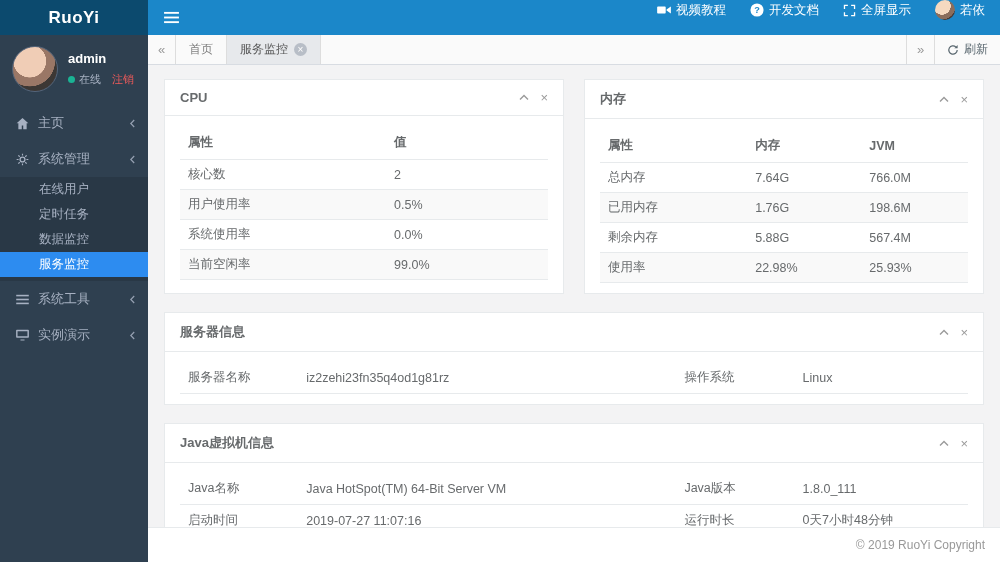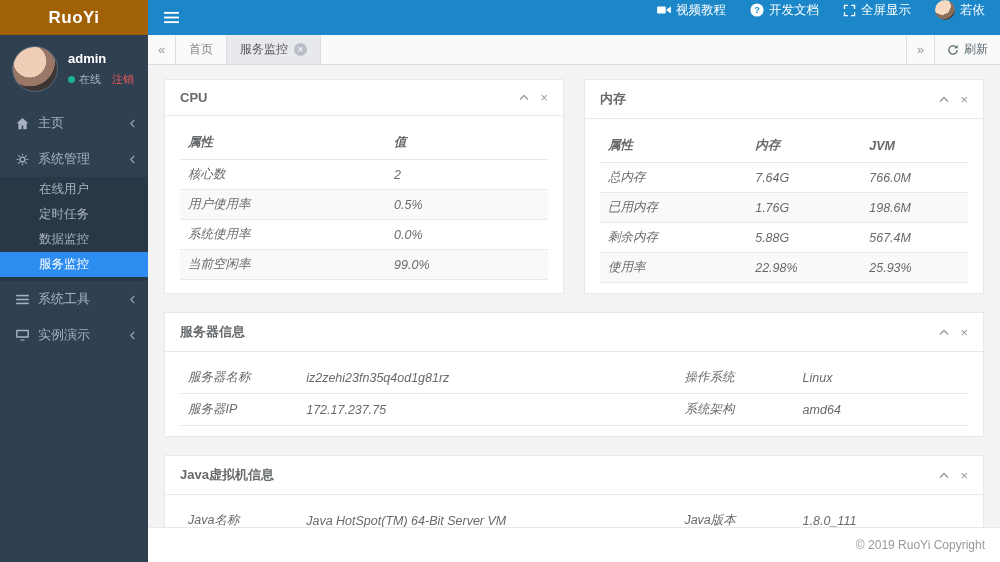--- a/index.html
+++ b/index.html
@@ -4,21 +4,21 @@
 <style>
   * { margin:0; padding:0; box-sizing:border-box; }
   html,body { width:1000px; height:562px; overflow:hidden; }
   body { font-family:"Liberation Sans","DejaVu Sans",sans-serif; font-size:13px; color:#676a6c; background:#2f4050; }
   a { text-decoration:none; color:inherit; }
 
   .app { width:1000px; height:562px; overflow:hidden; position:relative; }
 
   
   .topbar { height:35px; display:flex; background:#1b87c9; color:#fff; }
-  .logo { width:148px; flex:none; background:#a16207; display:flex; align-items:center; justify-content:center;
+  .logo { width:148px; flex:none; background:#0c4a6e; display:flex; align-items:center; justify-content:center;
           font-size:17px; font-weight:bold; letter-spacing:.5px; cursor:pointer; }
   .topbar-main { flex:1; display:flex; align-items:flex-start; justify-content:space-between; padding:0 15px 0 0; }
   .nav-toggle { padding:0 16px; cursor:pointer; display:flex; align-items:center; height:100%; }
   .topnav { display:flex; align-items:center; gap:24px; font-size:12.5px; }
   .topnav-item { display:flex; align-items:center; gap:5px; cursor:pointer; }
   .icon { display:inline-flex; align-items:center; justify-content:center; }
   .avatar-sm { width:20px; height:20px; border-radius:50%; flex:none;
                background:radial-gradient(circle at 35% 30%, #f5d9c0 0 45%, #8a6d5c 46% 70%, #4a3a33 71%); }
 
   
@@ -58,21 +58,21 @@
   
   .content { flex:1; overflow:hidden; padding:14px 16px 0; }
   .row { display:flex; gap:20px; margin-bottom:18px; }
   .panel { flex:1; min-width:0; background:#fff; border:1px solid #e7eaec; }
   .panel-head { display:flex; align-items:center; justify-content:space-between; padding:10px 15px; border-bottom:1px solid #e7eaec; }
   .panel-title { font-size:13px; font-weight:bold; color:#676a6c; }
   .tools { display:flex; align-items:center; gap:11px; color:#9a9a9a; }
   .tools .tool { cursor:pointer; display:inline-flex; align-items:center; font-size:13px; line-height:1; }
   .panel-body { padding:10px 15px; }
 
-  table { width:100%; border-collapse:collapse; font-size:12.5px; table-layout:fixed;font-style:italic; }
+  table { width:100%; border-collapse:collapse; font-size:12.5px; table-layout:fixed; }
   th, td { text-align:left; padding:6px 8px; border-bottom:1px solid #e7eaec; overflow:hidden; white-space:nowrap; text-overflow:ellipsis; }
   thead th { padding:8px; color:#676a6c; font-weight:bold; }
   .striped tbody tr:nth-child(even) { background:#f9f9f9; }
   .cpu-table th:nth-child(1), .cpu-table td:nth-child(1) { width:56%; }
   .mem-table th:nth-child(1), .mem-table td:nth-child(1) { width:40%; }
   .mem-table th:nth-child(2), .mem-table td:nth-child(2) { width:31%; }
   .kv td { padding:7px 8px; }
   .kv td:nth-child(1) { width:15%; }
   .kv td:nth-child(2) { width:48%; }
   .kv td:nth-child(3) { width:15%; }
@@ -351,26 +351,20 @@
             </header>
             <div class="panel-body">
               <table class="kv">
                 <tbody>
                   <tr>
                     <td>服务器名称</td>
                     <td>iz2zehi23fn35q4od1g81rz</td>
                     <td>操作系统</td>
                     <td>Linux</td>
                   </tr>
-                  <tr>
-                    <td>服务器IP</td>
-                    <td>172.17.237.75</td>
-                    <td>系统架构</td>
-                    <td>amd64</td>
-                  </tr>
                 </tbody>
               </table>
             </div>
           </section>
         </div>
 
         <div class="row">
           <section class="panel">
             <header class="panel-head">
               <h3 class="panel-title">Java虚拟机信息</h3>

